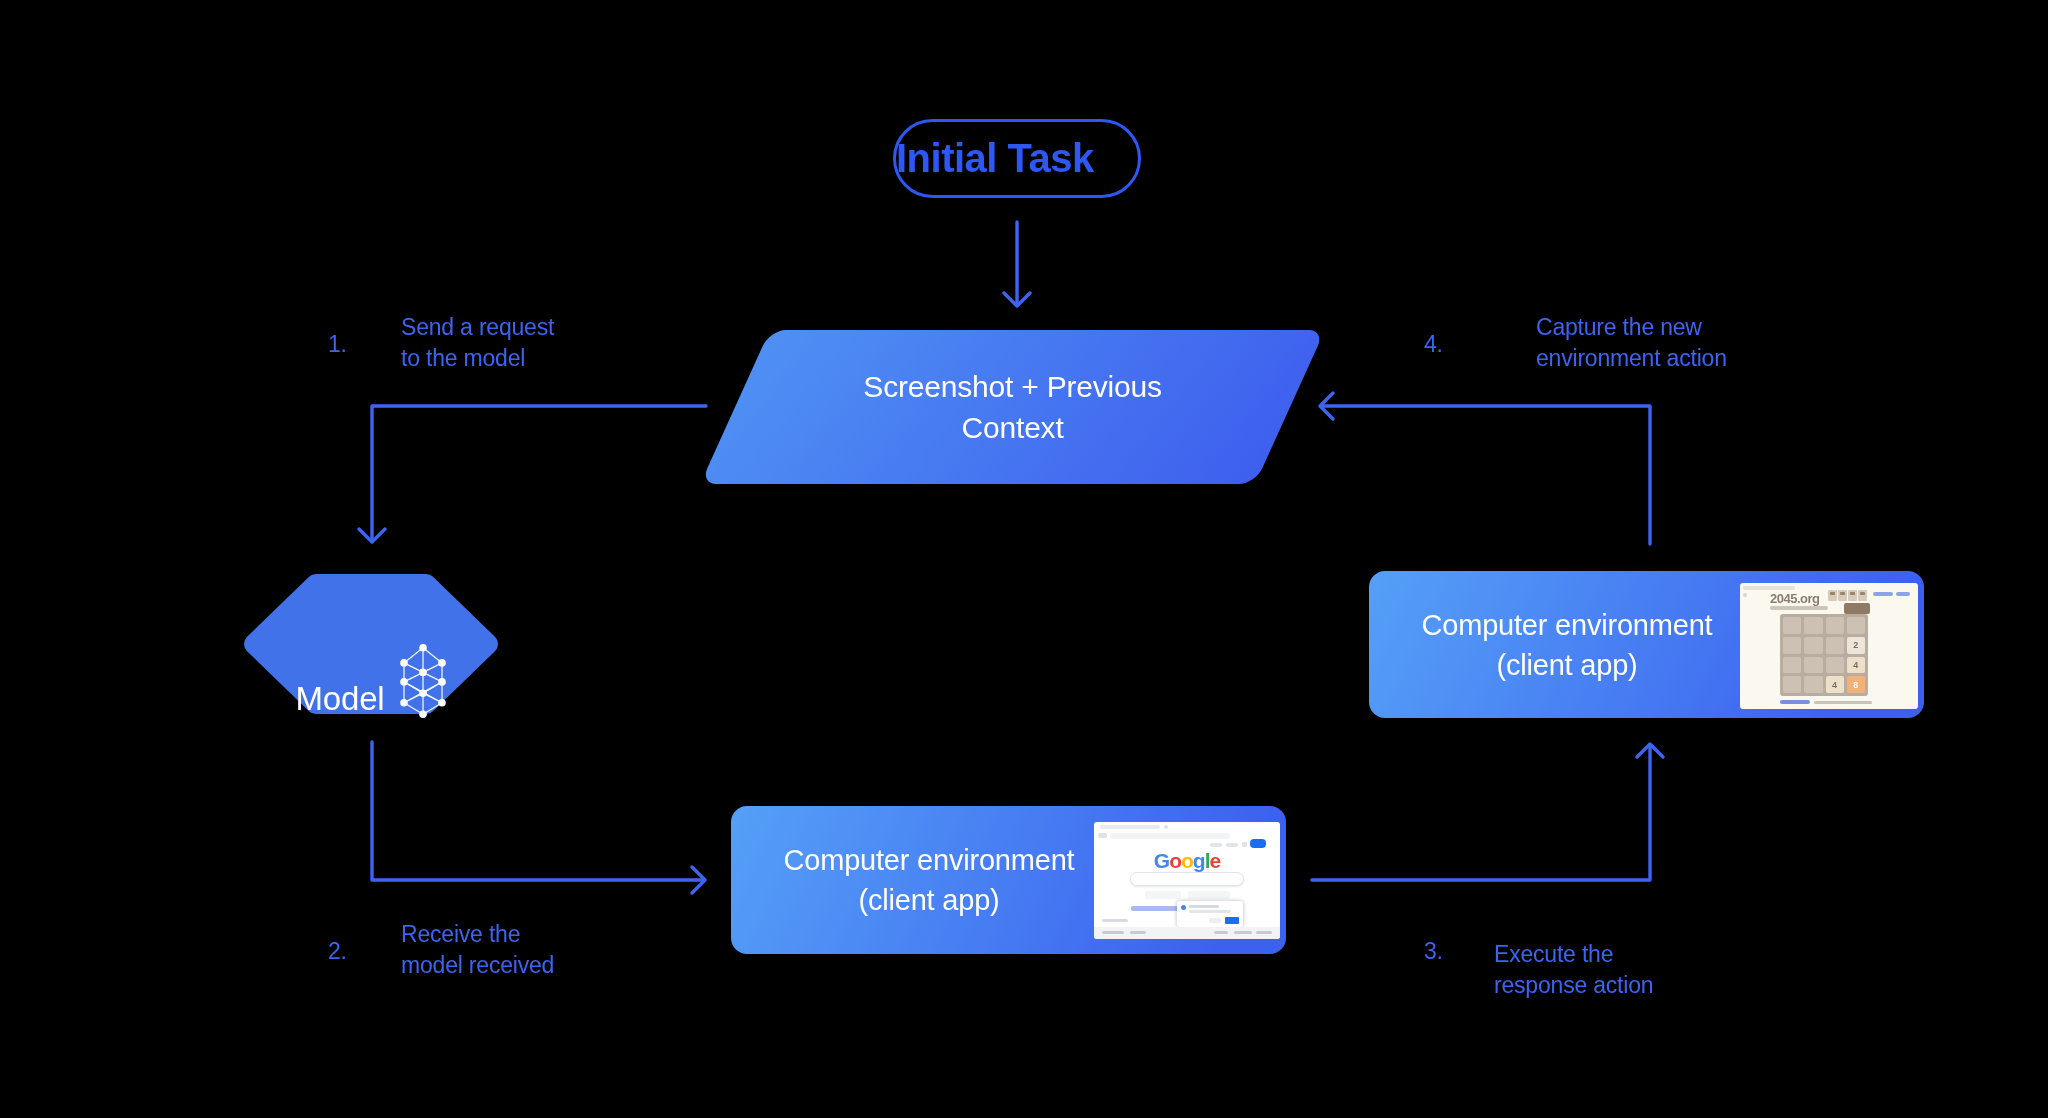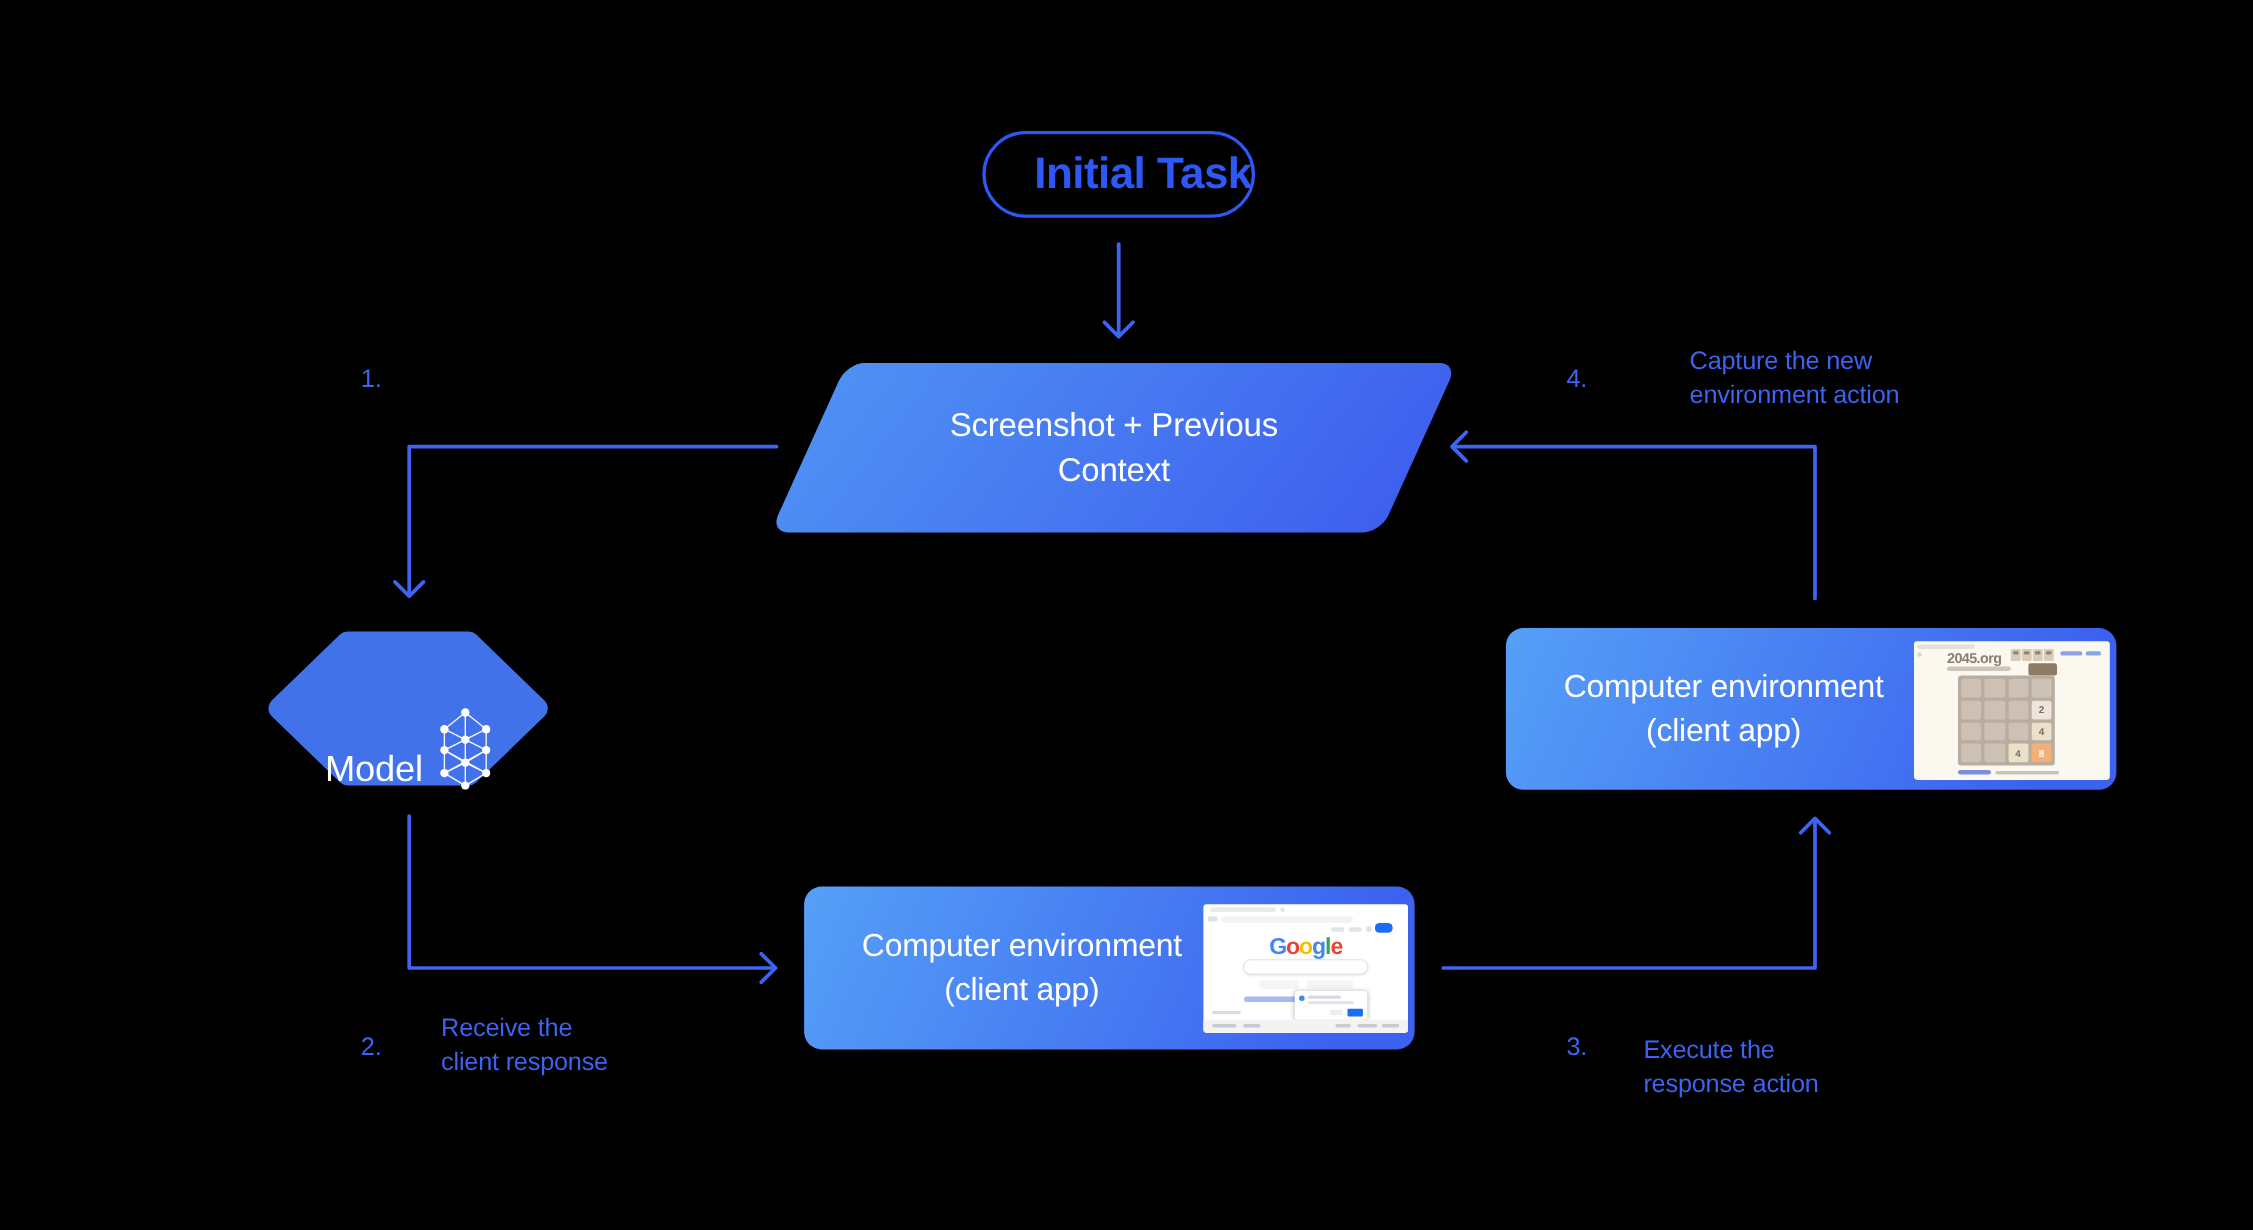--- a/index.html
+++ b/index.html
@@ -9,21 +9,21 @@
   }
   .abs{position:absolute;}
 
   
   svg.connectors{position:absolute;left:0;top:0;pointer-events:none;}
   .connectors path{stroke:#3e64f2;stroke-width:3.4;fill:none;stroke-linecap:round;stroke-linejoin:round;}
 
   
   .pill{
     left:893px;top:119px;width:248px;height:79px;border:3.5px solid #2d58f6;border-radius:44px;
-    display:flex;align-items:center;justify-content:flex-end;box-sizing:border-box;
+    display:flex;align-items:center;justify-content:flex-start;box-sizing:border-box;
     color:#2d58f6;font-size:40px;font-weight:600;letter-spacing:-0.5px;
   }
 
   
   .para{
     left:770px;top:330px;width:555px;height:154px;border-radius:16px;
     transform:skewX(-24.4deg);transform-origin:0 0;
     background:linear-gradient(108deg,#4f90f4 0%,#3e5fee 100%);
   }
   .para-inner{
@@ -230,25 +230,29 @@
         <div class="t-cell"></div>
         <div class="t-cell tile-4">4</div>
         <div class="t-cell tile-8">8</div>
       </div>
       <div class="bar" style="left:40px;top:117px;width:30px;height:4px;background:#7b8fe0;"></div>
       <div class="bar" style="left:74px;top:118px;width:58px;height:3px;background:#c9c2b6;"></div>
     </div>
   </div>
 
   <div class="abs step-num" style="left:328px;top:329px;">1.</div>
+  <div class="abs step-text" style="left:401px;top:312px;">
+    <div>Send a request</div>
+    <div>to the model</div>
+  </div>
 
   <div class="abs step-num" style="left:328px;top:936px;">2.</div>
   <div class="abs step-text" style="left:401px;top:919px;">
     <div>Receive the</div>
-    <div>client response</div>
+    <div>model received</div>
   </div>
 
   <div class="abs step-num" style="left:1424px;top:936px;">3.</div>
   <div class="abs step-text" style="left:1494px;top:919px;margin-top:20px;">
     <div>Execute the</div>
     <div>response action</div>
   </div>
 
   <div class="abs step-num" style="left:1424px;top:329px;">4.</div>
   <div class="abs step-text" style="left:1536px;top:312px;">

